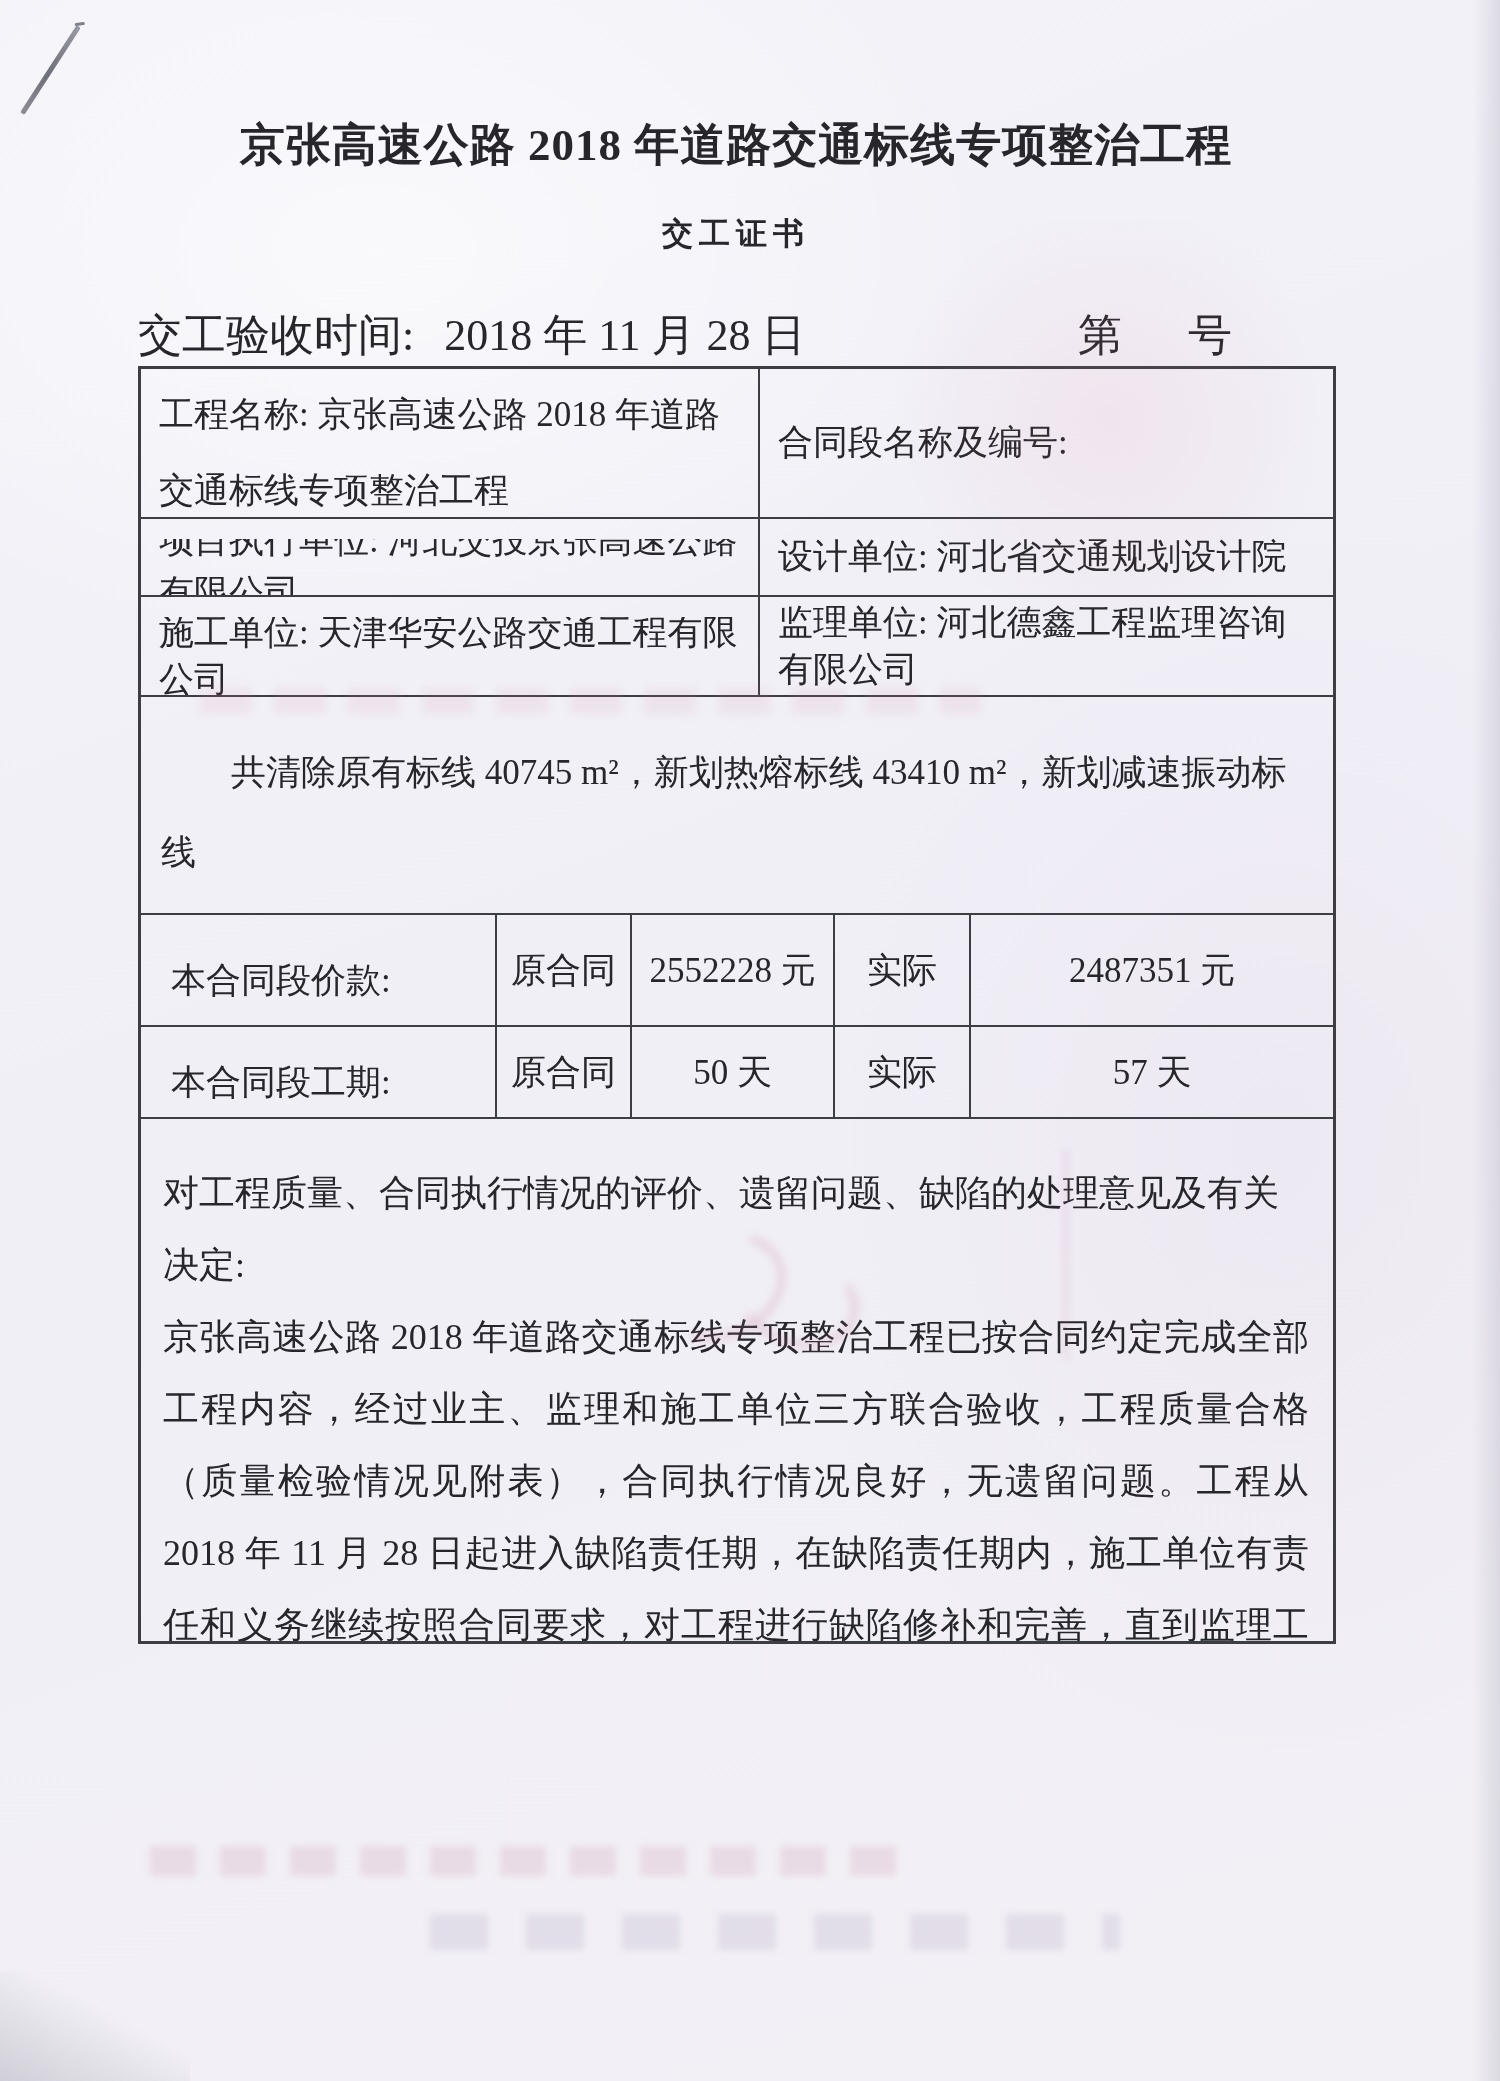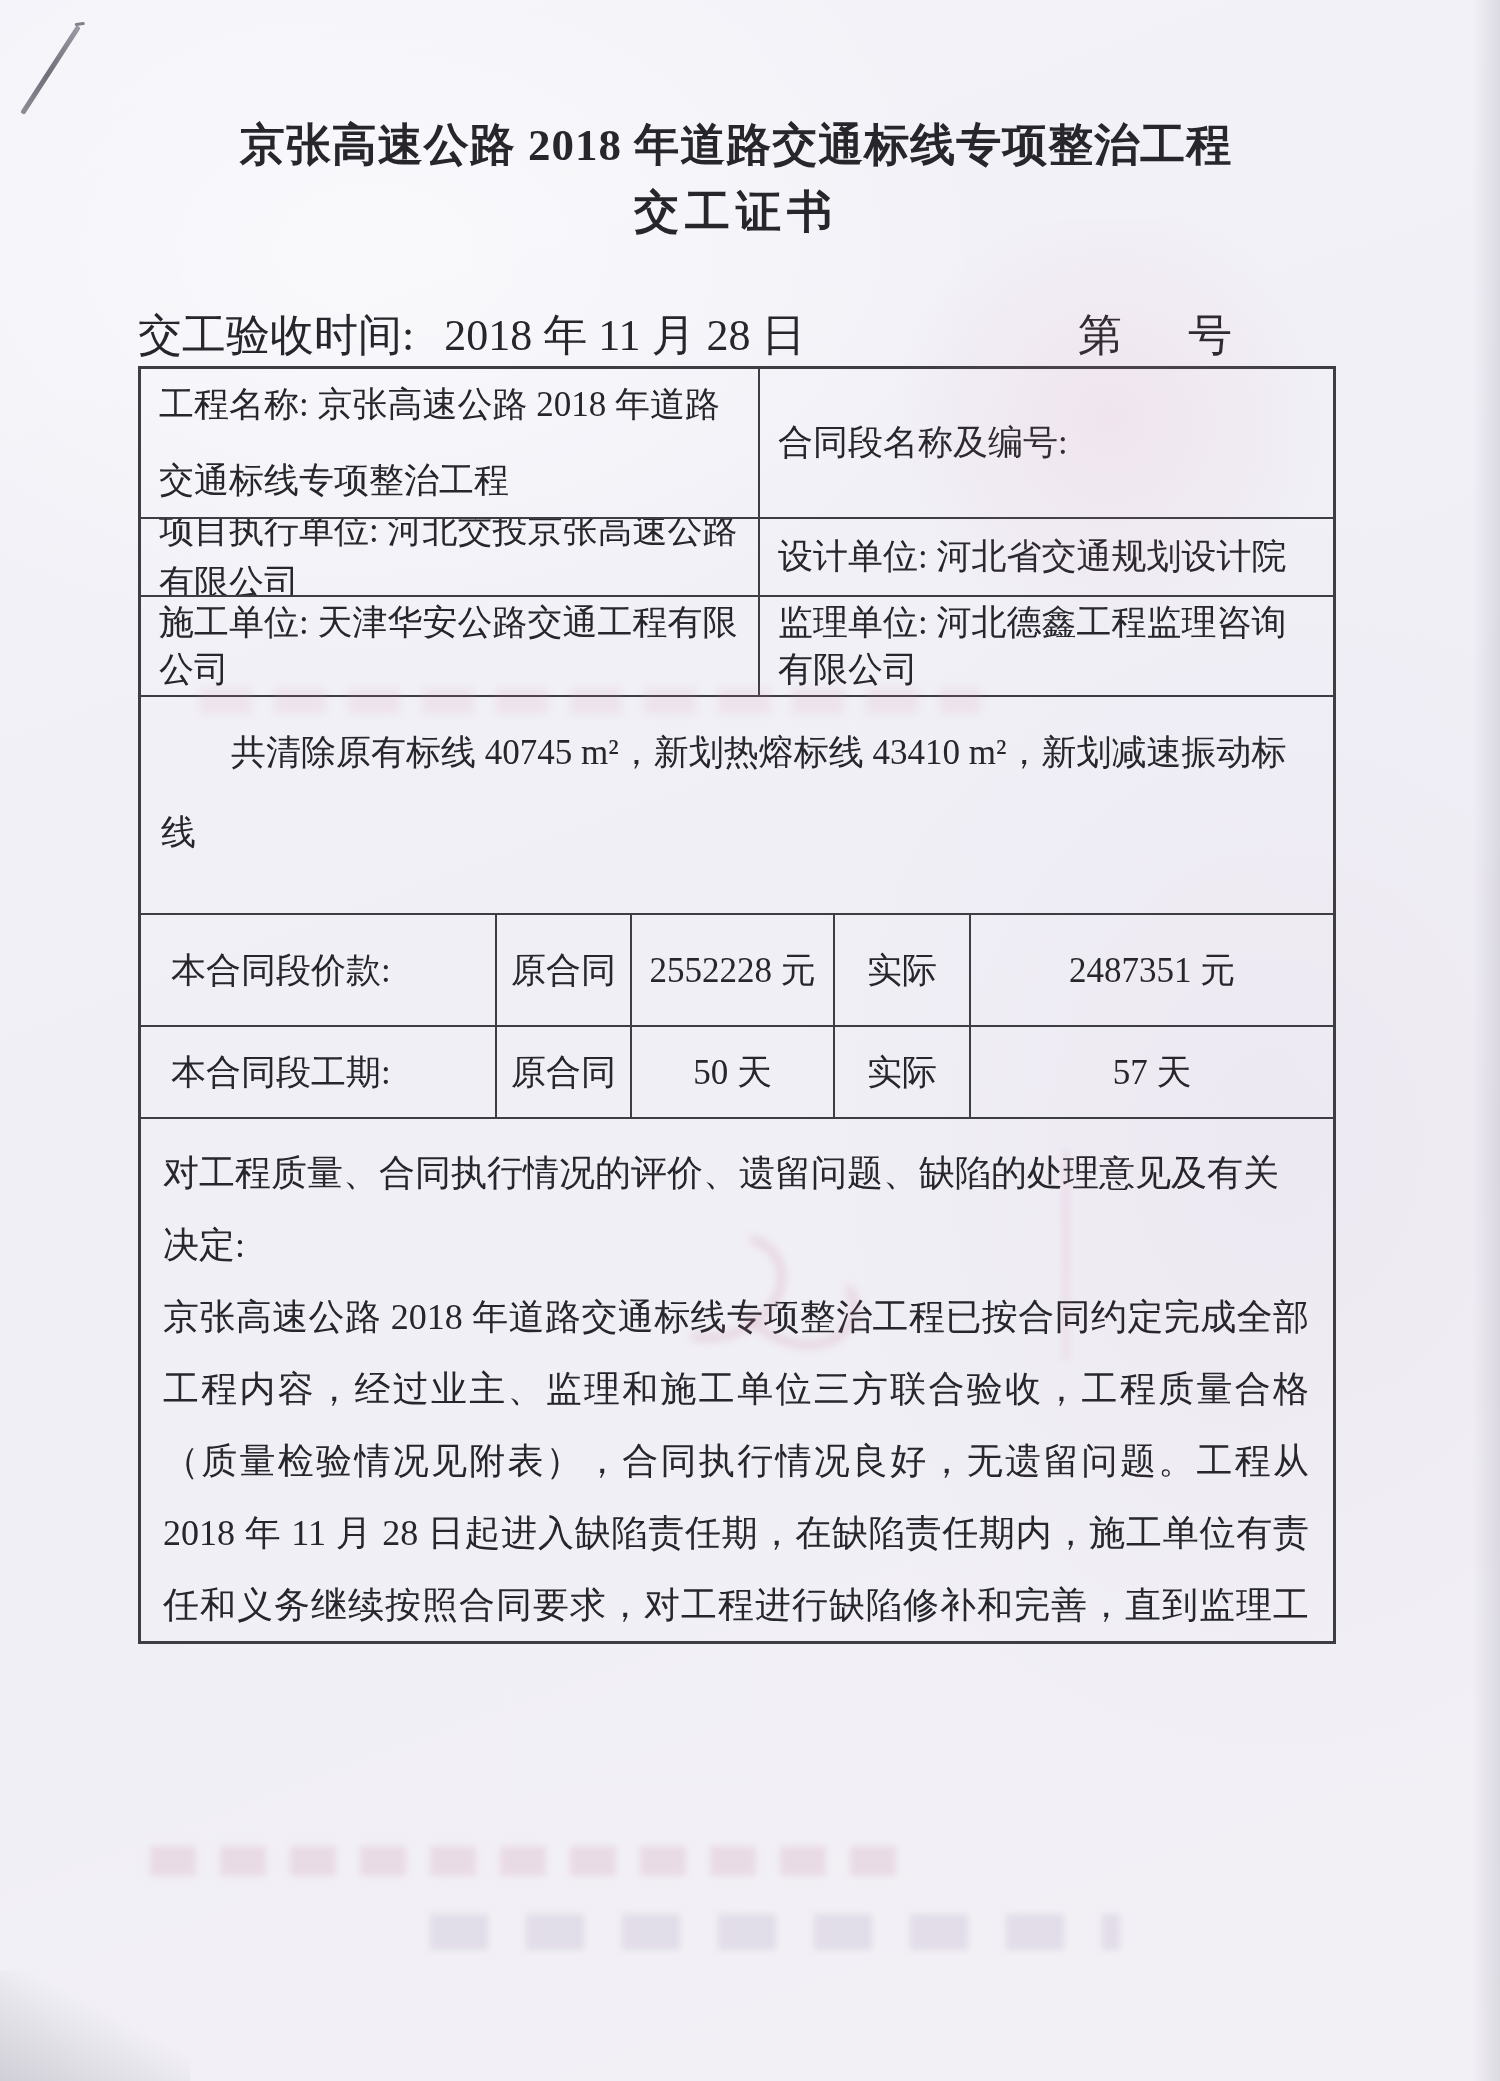--- a/index.html
+++ b/index.html
@@ -37,21 +37,21 @@
     content:""; position:absolute; left:-3px; top:-4px; width:10px; height:3px;
     background:#80808b; transform:rotate(-40deg); border-radius:2px;
   }
 
   
   .titles { position:absolute; left:140px; top:116px; width:1192px; text-align:center; }
   .title-main {
     font-size:45px; font-weight:bold; letter-spacing:1px; line-height:58px; margin:0;
   }
   .title-sub {
-    font-size:45px; font-weight:bold; letter-spacing:6px; line-height:56px; margin:10px 0 0 0;
+    font-size:31px; font-weight:bold; letter-spacing:6px; line-height:56px; margin:32px 0 0 0;
   }
 
   
   .acceptance-row {
     position:absolute; left:138px; top:306px; width:1192px;
     display:flex; align-items:baseline; font-size:44px;
   }
   .acceptance-date { margin-left:30px; }
   .serial { margin-left:auto; margin-right:98px; display:flex; gap:66px; }
 
@@ -61,21 +61,21 @@
     border:3px solid #3d3d44;
     box-sizing:content-box;
   }
   .trow { display:flex; border-top:2px solid #3d3d44; box-sizing:border-box; }
   .trow:first-child { border-top:none; }
   .tcell {
     box-sizing:border-box; border-left:2px solid #3d3d44;
     overflow:hidden; display:flex; flex-direction:column; justify-content:center;
     font-size:35px;
   }
-  .tcell:first-child { border-left:none; }
+  .tcell:first-child { border-left:none;margin-top:20px; }
 
   .h-r1 { height:148px; } .h-r2 { height:78px; } .h-r3 { height:100px; }
   .h-r4 { height:218px; } .h-r5 { height:112px; } .h-r6 { height:92px; }
   .h-r7 { height:524px; }
 
   .w-left  { flex:0 0 617px; } 
   .w-right { flex:0 0 575px; }
   .pad { padding:6px 20px 6px 18px; }
   .lh-r1 { line-height:76px; }
   .lh-r2 { line-height:52px; }

